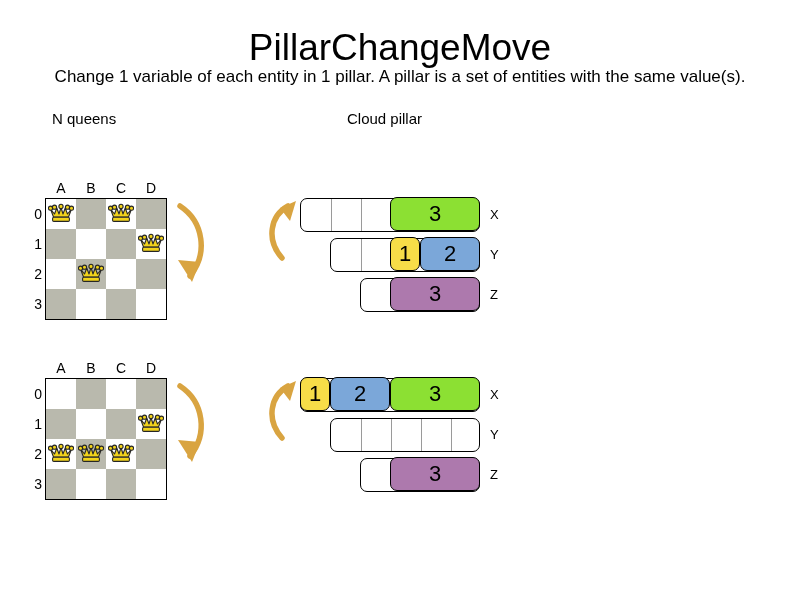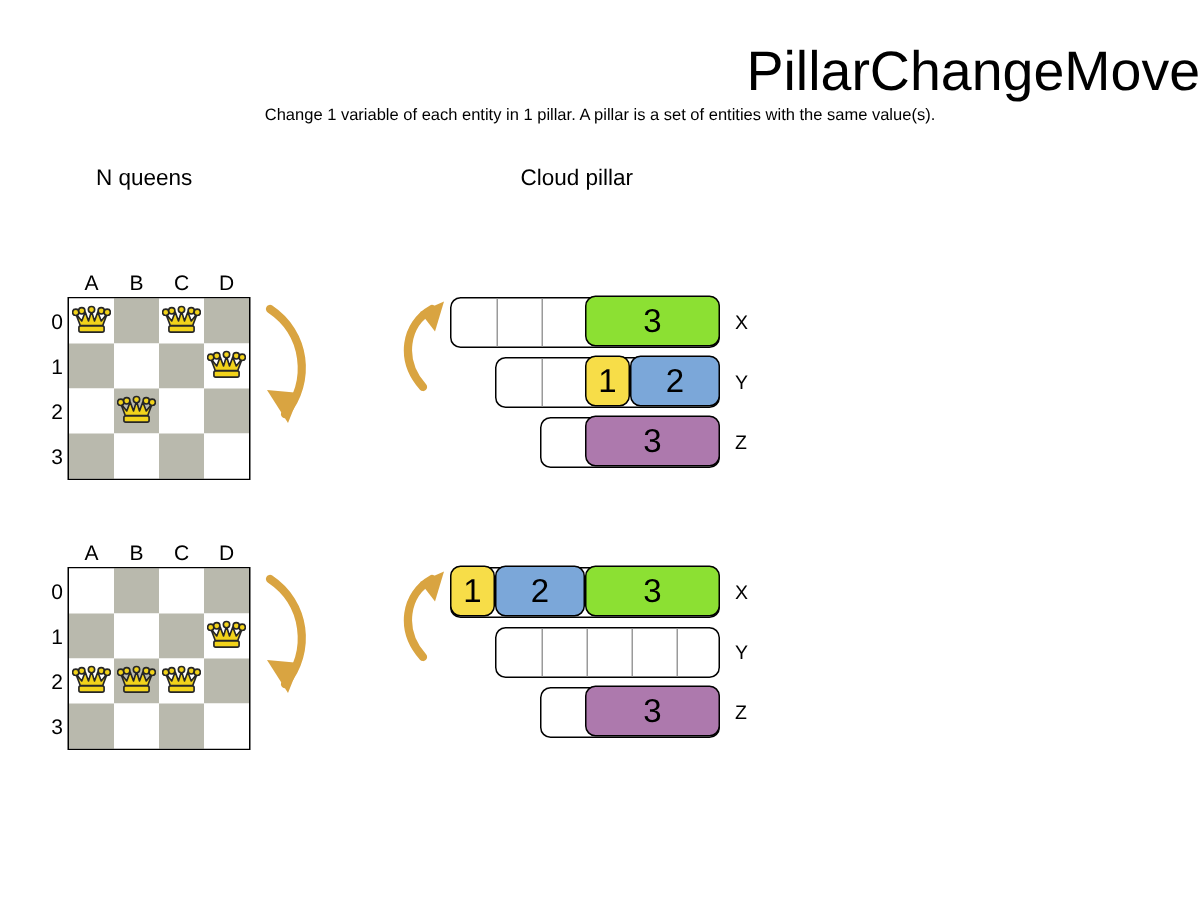--- a/index.html
+++ b/index.html
@@ -15,42 +15,42 @@
     color: #000000;
     overflow: hidden;
   }
   .page { position: absolute; left: 0; top: 0; width: 800px; height: 600px; }
 
   
   #title {
     position: absolute;
     left: 0; top: 26px;
     width: 800px;
-    text-align: right;
+    text-align: center;
     font-size: 37px;
     font-weight: normal;
     letter-spacing: 0px;
     line-height: 44px;
   }
   #subtitle {
     position: absolute;
     left: 0; top: 68px;
     width: 800px;
     text-align: center;
-    font-size: 11px;
+    font-size: 17px;
     font-weight: normal;
     line-height: 18px;
   }
   .section-header {
     position: absolute;
     font-size: 15px;
     line-height: 18px;
     white-space: nowrap;
   }
-  #header-nqueens { left: 64px; top: 110px; }
+  #header-nqueens { left: 52px; top: 110px; }
   #header-cloud   { left: 347px; top: 110px; }
 
   
   .board-block { position: absolute; }
   #board-block-top    { left: 45px; top: 198px; }
   #board-block-bottom { left: 45px; top: 378px; }
 
   .board {
     position: relative;
     width: 120px;

